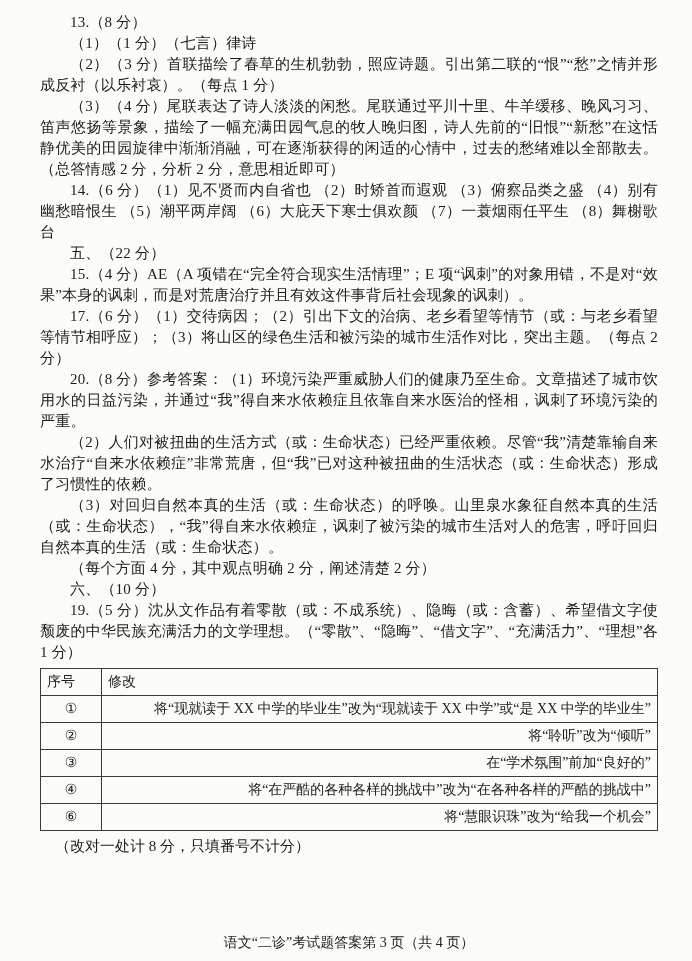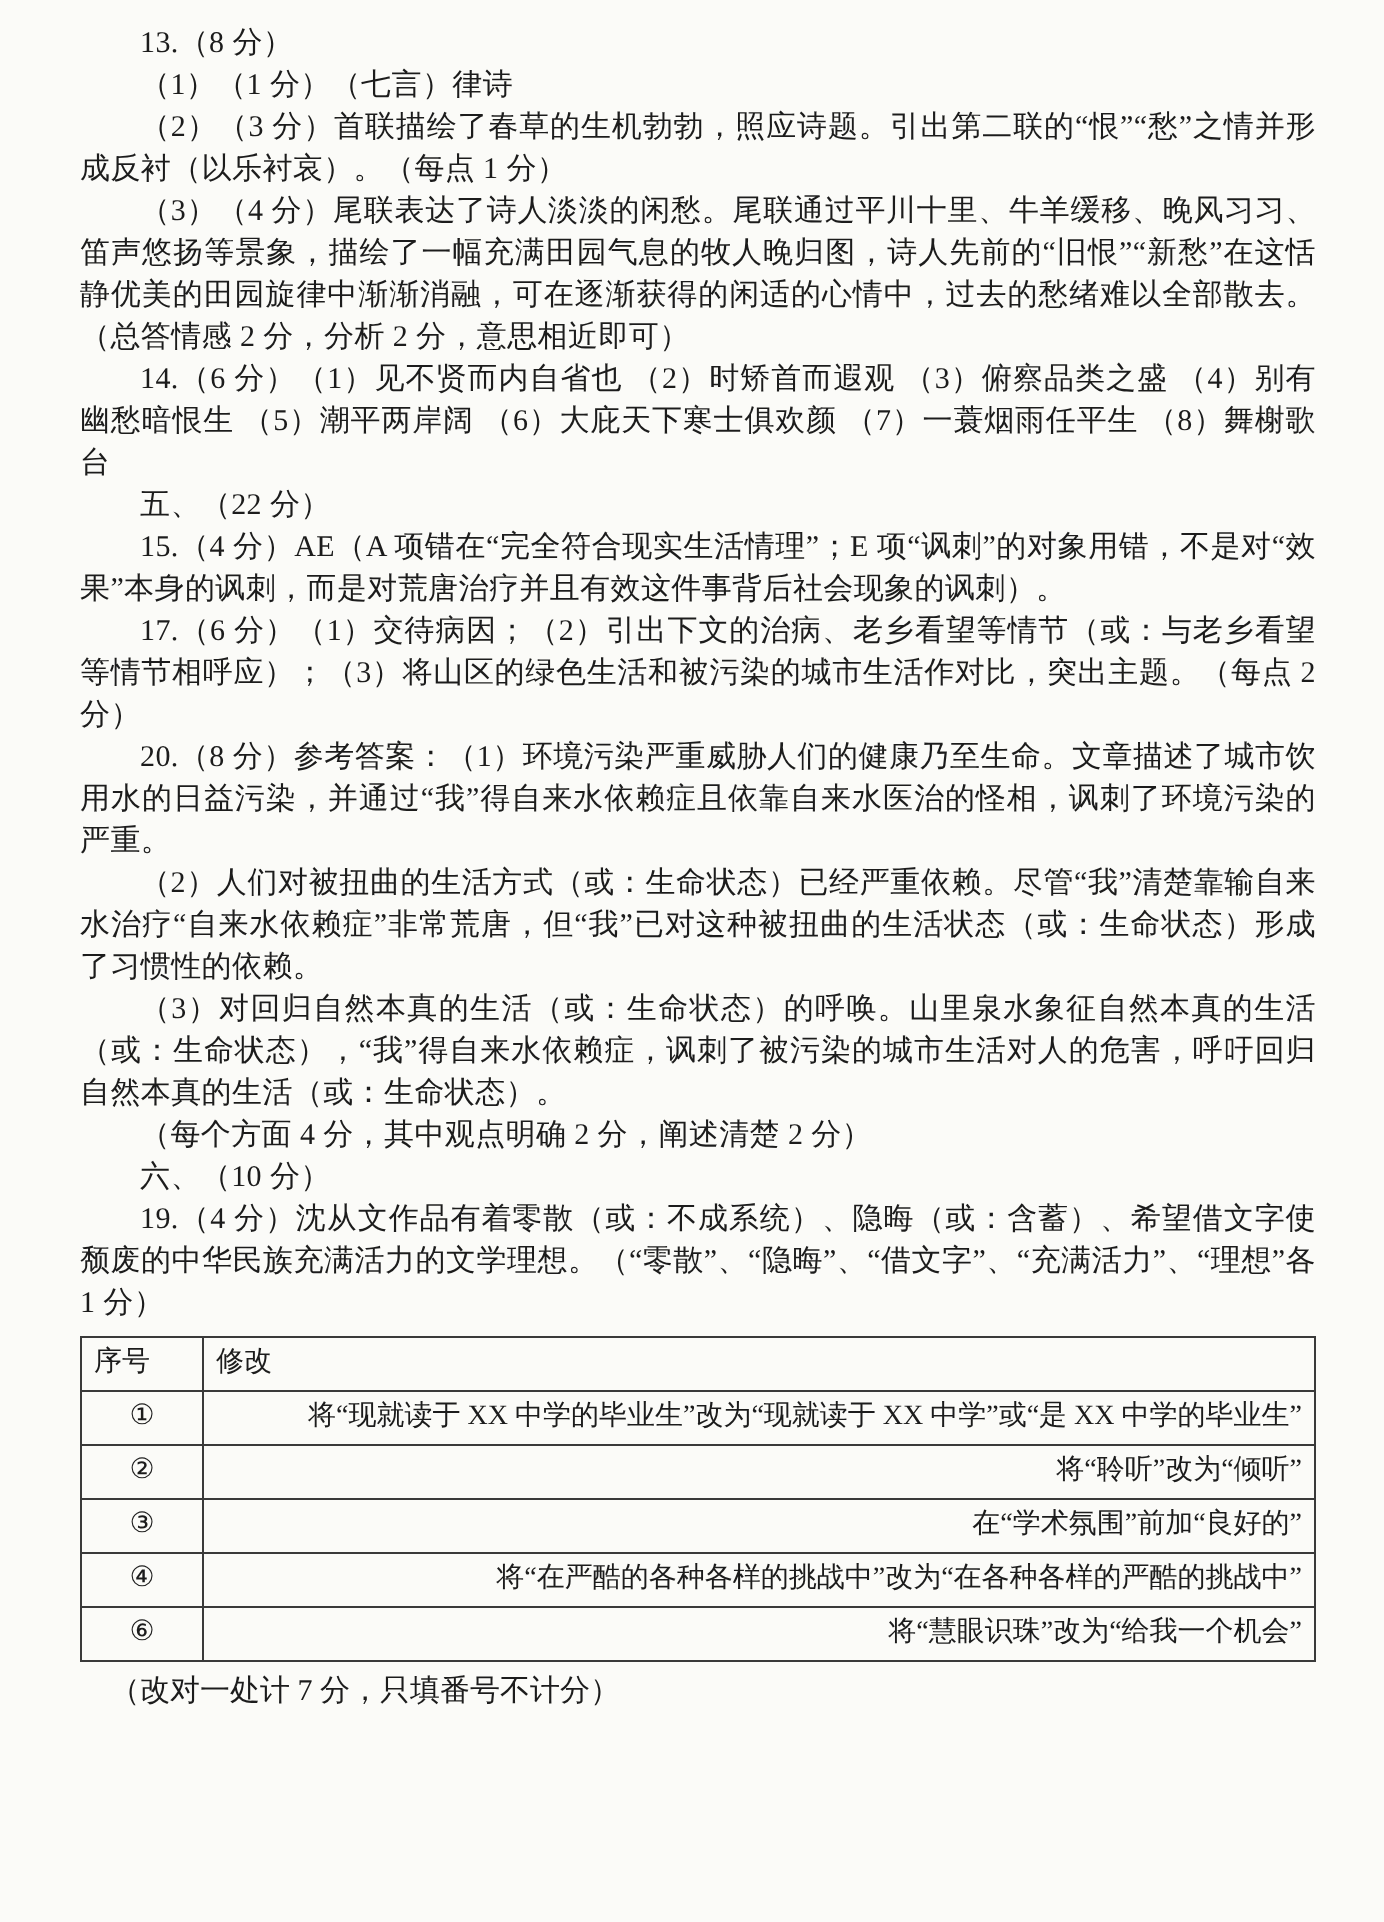--- a/index.html
+++ b/index.html
@@ -80,21 +80,21 @@
   <p class="para">（3）（4 分）尾联表达了诗人淡淡的闲愁。尾联通过平川十里、牛羊缓移、晚风习习、笛声悠扬等景象，描绘了一幅充满田园气息的牧人晚归图，诗人先前的“旧恨”“新愁”在这恬静优美的田园旋律中渐渐消融，可在逐渐获得的闲适的心情中，过去的愁绪难以全部散去。（总答情感 2 分，分析 2 分，意思相近即可）</p>
   <p class="para">14.（6 分）（1）见不贤而内自省也 （2）时矫首而遐观 （3）俯察品类之盛 （4）别有幽愁暗恨生 （5）潮平两岸阔 （6）大庇天下寒士俱欢颜 （7）一蓑烟雨任平生 （8）舞榭歌台</p>
   <p class="para">五、（22 分）</p>
   <p class="para">15.（4 分）AE（A 项错在“完全符合现实生活情理”；E 项“讽刺”的对象用错，不是对“效果”本身的讽刺，而是对荒唐治疗并且有效这件事背后社会现象的讽刺）。</p>
   <p class="para">17.（6 分）（1）交待病因；（2）引出下文的治病、老乡看望等情节（或：与老乡看望等情节相呼应）；（3）将山区的绿色生活和被污染的城市生活作对比，突出主题。（每点 2 分）</p>
   <p class="para">20.（8 分）参考答案：（1）环境污染严重威胁人们的健康乃至生命。文章描述了城市饮用水的日益污染，并通过“我”得自来水依赖症且依靠自来水医治的怪相，讽刺了环境污染的严重。</p>
   <p class="para">（2）人们对被扭曲的生活方式（或：生命状态）已经严重依赖。尽管“我”清楚靠输自来水治疗“自来水依赖症”非常荒唐，但“我”已对这种被扭曲的生活状态（或：生命状态）形成了习惯性的依赖。</p>
   <p class="para">（3）对回归自然本真的生活（或：生命状态）的呼唤。山里泉水象征自然本真的生活（或：生命状态），“我”得自来水依赖症，讽刺了被污染的城市生活对人的危害，呼吁回归自然本真的生活（或：生命状态）。</p>
   <p class="para">（每个方面 4 分，其中观点明确 2 分，阐述清楚 2 分）</p>
   <p class="para">六、（10 分）</p>
-  <p class="para">19.（4 分）沈从文作品有着零散（或：不成系统）、隐晦（或：含蓄）、希望借文字使颓废的中华民族充满活力的文学理想。（“零散”、“隐晦”、“借文字”、“充满活力”、“理想”各 1 分）</p>
+  <p class="para">19.（5 分）沈从文作品有着零散（或：不成系统）、隐晦（或：含蓄）、希望借文字使颓废的中华民族充满活力的文学理想。（“零散”、“隐晦”、“借文字”、“充满活力”、“理想”各 1 分）</p>
 
   <table class="corrections">
     <thead>
       <tr>
         <th class="col-num">序号</th>
         <th>修改</th>
       </tr>
     </thead>
     <tbody>
       <tr>
@@ -113,16 +113,17 @@
         <td class="col-num">④</td>
         <td class="col-text">将“在严酷的各种各样的挑战中”改为“在各种各样的严酷的挑战中”</td>
       </tr>
       <tr>
         <td class="col-num">⑥</td>
         <td class="col-text">将“慧眼识珠”改为“给我一个机会”</td>
       </tr>
     </tbody>
   </table>
 
-  <p class="note">（改对一处计 7 分，只填番号不计分）</p>
+  <p class="note">（改对一处计 8 分，只填番号不计分）</p>
 
+  <div class="page-footer">语文“二诊”考试题答案第 3 页（共 4 页）</div>
 
 </div>
 
 </body></html>

